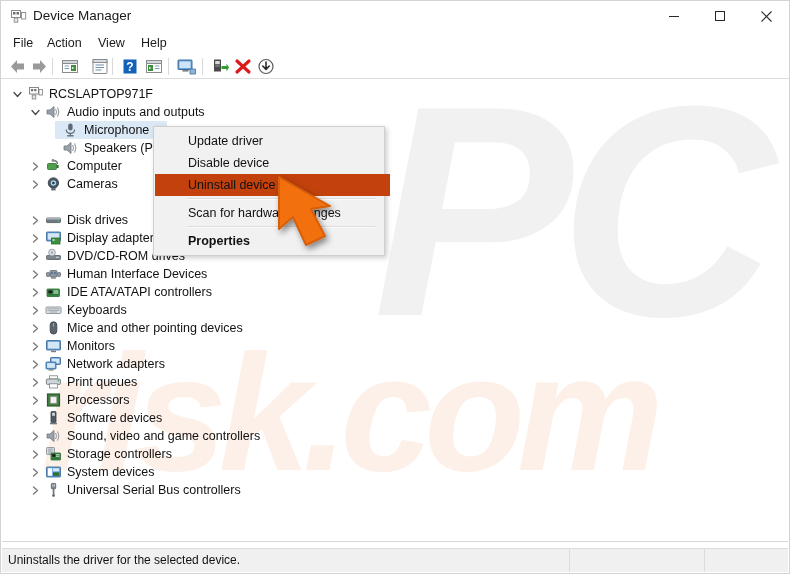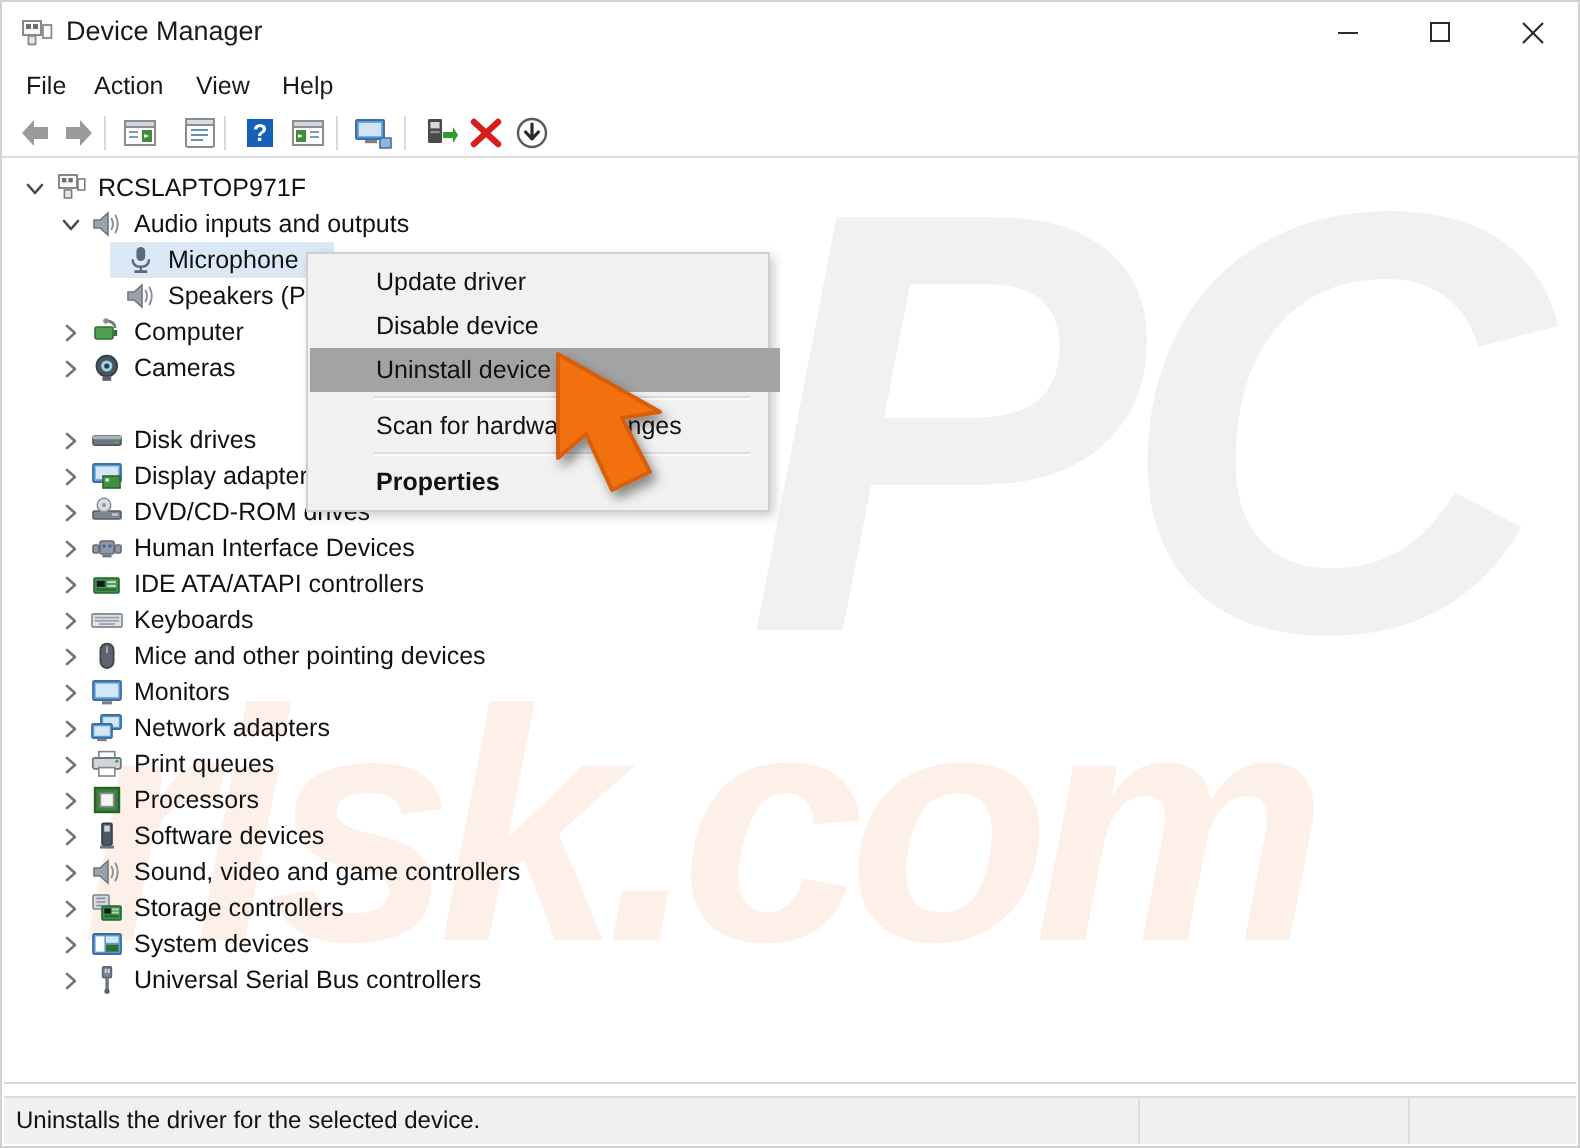--- a/index.html
+++ b/index.html
@@ -198,21 +198,21 @@
     left: 1px;
     width: 235px;
     height: 22px;
     font-size: 12.5px;
     color: #111111;
     display: flex;
     align-items: center;
     white-space: nowrap;
   }
   .ctx-item .ctx-label { padding-left: 33px; }
-  .ctx-item.highlight { background: #a3a3a3; }
+  .ctx-item.highlight { background: #c2410c; }
   .ctx-item.bold { font-weight: bold; }
   .ctx-sep {
     position: absolute;
     left: 33px;
     width: 188px;
     height: 1px;
     background: #dcdcdc;
     border-bottom: 1px solid #fbfbfb;
   }
 

